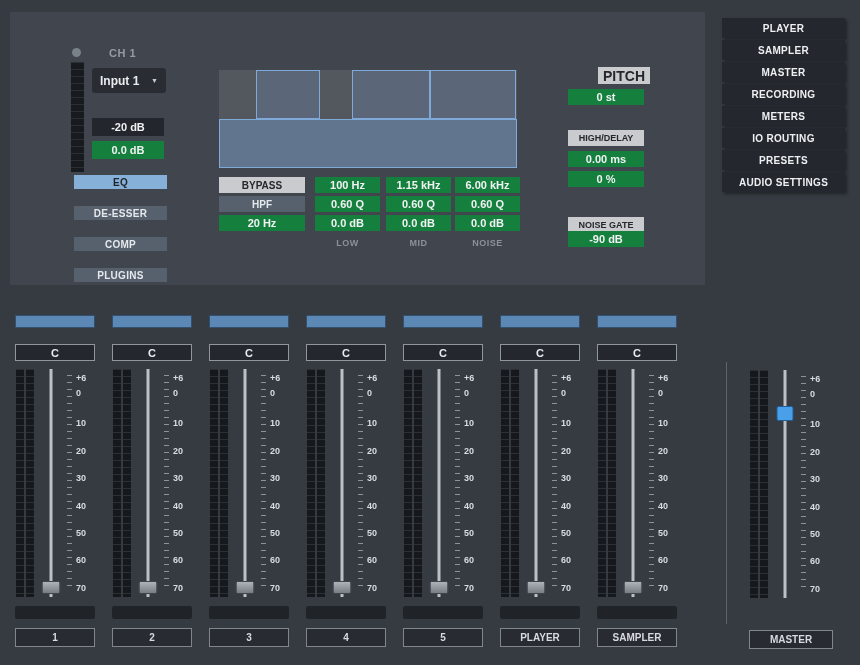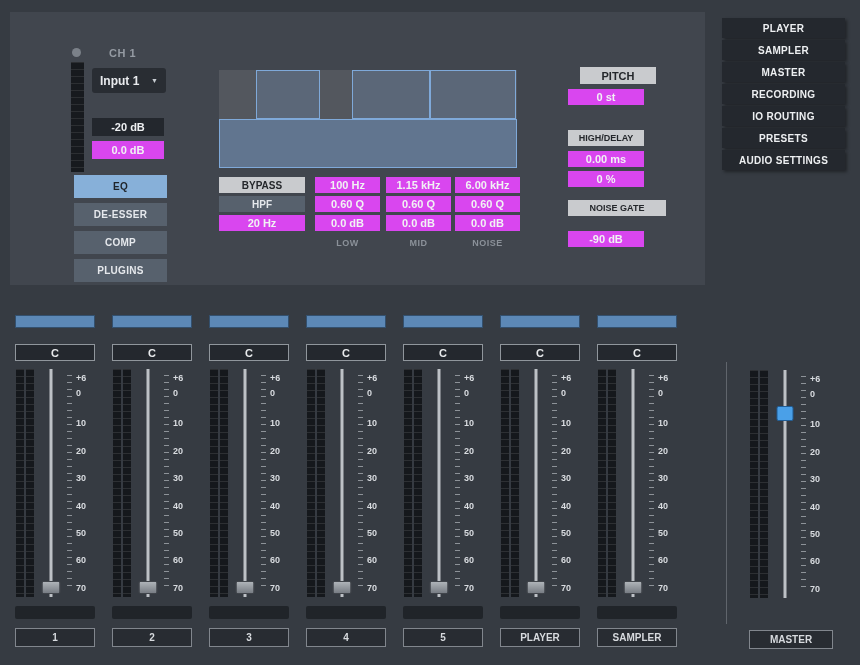--- a/index.html
+++ b/index.html
@@ -12,26 +12,26 @@
   #channel-panel{position:absolute;left:10px;top:12px;width:695px;height:273px;background:#41464e;}
   #ch-dot{position:absolute;left:62px;top:36px;width:9px;height:9px;border-radius:50%;background:#7b8189;}
   #ch-label{position:absolute;left:99px;top:35px;font-size:11px;font-weight:bold;color:#959ba3;letter-spacing:.5px;}
   #input-meter{position:absolute;left:61px;top:50px;width:13px;height:110px;background:#171a1e;
     background-image:repeating-linear-gradient(to bottom,rgba(255,255,255,.09) 0 1px,transparent 1px 7px);}
   #input-select{position:absolute;left:82px;top:56px;width:74px;height:25px;background:#292d33;border-radius:3px;
     color:#e9ebee;font-size:12px;font-weight:bold;display:flex;align-items:center;justify-content:space-between;padding:0 8px;cursor:pointer;}
   #input-select .arrow{font-size:7px;color:#c7ccd1;}
 
   .btn-dark{background:#23272d;color:#eef0f2;font-weight:bold;}
-  .display{background:#d946ef;color:#f1f2f4;font-weight:bold;}
+  .display{background:#15803d;color:#f1f2f4;font-weight:bold;}
   .btn-light{background:#c9cbce;color:#24272b;font-weight:bold;}
   .btn-mid{background:#57616d;color:#e5e8ec;font-weight:bold;}
 
   #tabs{position:absolute;left:64px;top:163px;width:93px;}
-  .tab{height:23px;margin-bottom:5px;font-size:10px;letter-spacing:.3px;cursor:pointer;}
+  .tab{height:14px;margin-bottom:17px;font-size:10px;letter-spacing:.3px;cursor:pointer;}
   .tab-active{background:#87b0d9 !important;color:#1f242a !important;}
 
   #eq-graph{position:absolute;left:209px;top:58px;width:298px;height:98px;background:#53575e;}
   .eq-band-rect{position:absolute;top:0;height:50%;background:rgba(125,165,215,.22);border:1px solid #7fa9d9;}
   .eq-bottom{position:absolute;left:0;right:0;top:50%;height:50%;background:rgba(115,155,205,.45);border:1px solid #7fa9d9;}
 
   .small-box{position:absolute;height:16px;font-size:10px;}
   .band-name{position:absolute;top:226px;width:65px;text-align:center;font-size:9px;font-weight:bold;color:#8b9199;letter-spacing:.5px;}
 
   
@@ -105,36 +105,37 @@
   <div class="small-box display cc" style="left:376px;top:165px;width:65px;font-size:11px;">1.15 kHz</div>
   <div class="small-box display cc" style="left:376px;top:184px;width:65px;font-size:11px;">0.60 Q</div>
   <div class="small-box display cc" style="left:376px;top:203px;width:65px;font-size:11px;">0.0 dB</div>
   <div class="band-name" style="left:376px;">MID</div>
 
   <div class="small-box display cc" style="left:445px;top:165px;width:65px;font-size:11px;">6.00 kHz</div>
   <div class="small-box display cc" style="left:445px;top:184px;width:65px;font-size:11px;">0.60 Q</div>
   <div class="small-box display cc" style="left:445px;top:203px;width:65px;font-size:11px;">0.0 dB</div>
   <div class="band-name" style="left:445px;">NOISE</div>
 
-  <div class="btn-light cc" style="position:absolute;left:570px;top:55px;width:76px;height:17px;font-size:11px;">PITCH</div>
+  <div class="btn-light cc" style="position:absolute;left:588px;top:55px;width:52px;height:17px;font-size:14px;">PITCH</div>
   <div class="display cc" style="position:absolute;left:558px;top:77px;width:76px;height:16px;font-size:11px;">0 st</div>
 
   <div class="btn-light cc" style="position:absolute;left:558px;top:118px;width:76px;height:16px;font-size:9px;">HIGH/DELAY</div>
   <div class="display cc" style="position:absolute;left:558px;top:139px;width:76px;height:16px;font-size:11px;">0.00 ms</div>
   <div class="display cc" style="position:absolute;left:558px;top:159px;width:76px;height:16px;font-size:11px;">0 %</div>
 
-  <div class="btn-light cc" style="position:absolute;left:558px;top:188px;width:98px;height:16px;font-size:9px;">NOISE GATE</div>
+  <div class="btn-light cc" style="position:absolute;left:558px;top:205px;width:76px;height:16px;font-size:9px;">NOISE GATE</div>
   <div class="display cc" style="position:absolute;left:558px;top:219px;width:76px;height:16px;font-size:11px;">-90 dB</div>
 </div>
 
 <div id="sidebar">
   <div class="side-btn cc">PLAYER</div>
   <div class="side-btn cc">SAMPLER</div>
   <div class="side-btn cc">MASTER</div>
   <div class="side-btn cc">RECORDING</div>
+  <div class="side-btn cc">METERS</div>
   <div class="side-btn cc">IO ROUTING</div>
   <div class="side-btn cc">PRESETS</div>
   <div class="side-btn cc">AUDIO SETTINGS</div>
 </div>
 
 <div id="channels">
   <div class="strip">
     <div class="pan-bar"></div>
     <div class="pan-center cc">C</div>
     <div class="fader-area">

